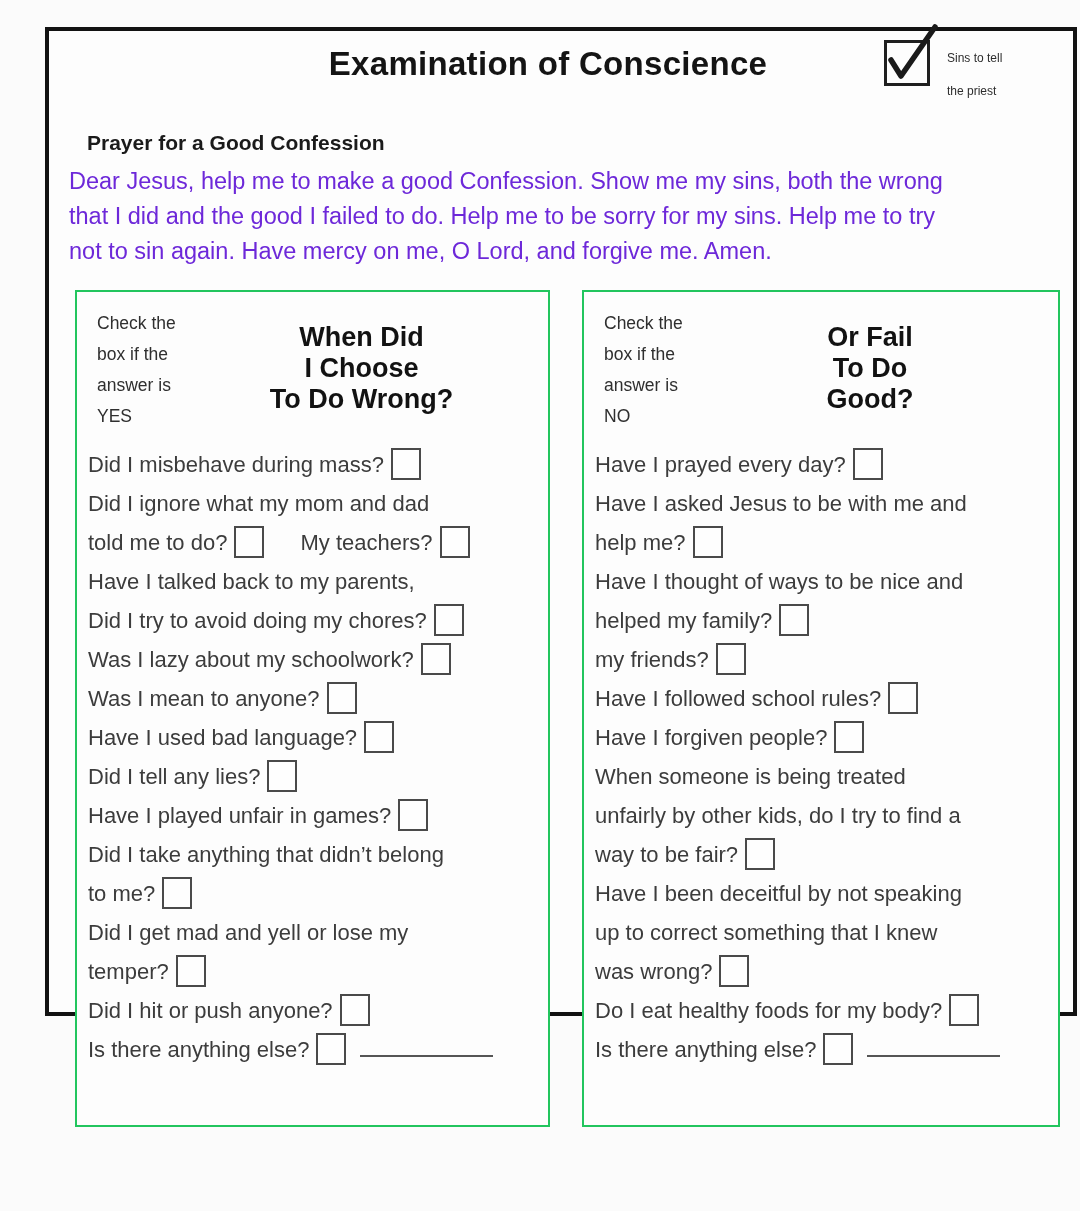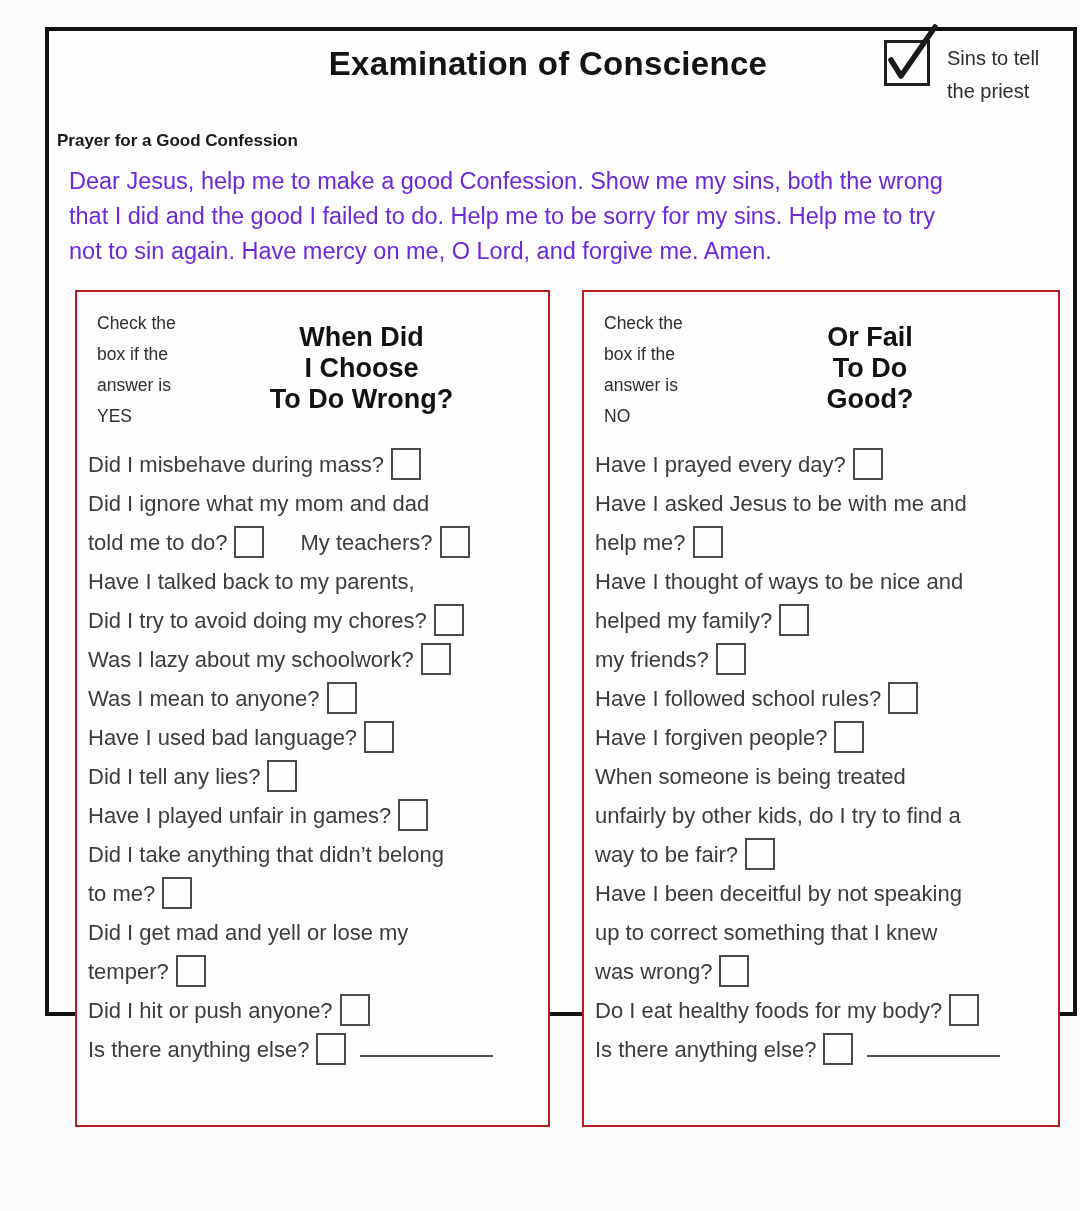--- a/index.html
+++ b/index.html
@@ -18,26 +18,26 @@
     position:absolute; left:0; right:26px; top:14px; margin:0;
     text-align:center; font-size:33px; font-weight:700; color:#141414;
     letter-spacing:.3px; white-space:nowrap;
   }
   .legend { position:absolute; left:835px; top:9px; display:flex; gap:17px; }
   .legend-box {
     position:relative; display:inline-block; width:46px; height:46px;
     border:3px solid #1f1f1f; background:#fdfdfd;
   }
   .legend-box svg { position:absolute; left:-2px; top:-13px; width:56px; height:62px; overflow:visible; }
-  .legend-label { font-size:20px; line-height:33px; color:#2d2d2d; white-space:pre-line; padding-top:2px; }
-  .prayer-heading { position:absolute; left:8px; top:100px; font-size:17px; font-weight:700; color:#1a1a1a; }
+  .legend-label { font-size:12px; line-height:33px; color:#2d2d2d; white-space:pre-line; padding-top:2px; }
+  .prayer-heading { position:absolute; left:38px; top:100px; font-size:21px; font-weight:700; color:#1a1a1a; }
   .prayer-body { position:absolute; left:20px; top:133px; width:1000px; font-size:23.5px; line-height:35px; color:#6d28d9; white-space:pre-line; }
   .col {
     position:absolute; top:259px; height:837px;
-    border:2px solid #b91c1c; background:#fdfdfd;
+    border:2px solid #22c55e; background:#fdfdfd;
   }
   .col-left  { left:26px;  width:475px; }
   .col-right { left:533px; width:478px; }
   .instr {
     position:absolute; left:20px; top:16px;
     font-size:17.5px; line-height:31px; color:#2f2f2f; white-space:pre-line;
   }
   .col-title {
     position:absolute; left:118px; right:20px; top:30px; text-align:center;
     font-size:27px; font-weight:700; line-height:31px; color:#121212; white-space:pre-line;

